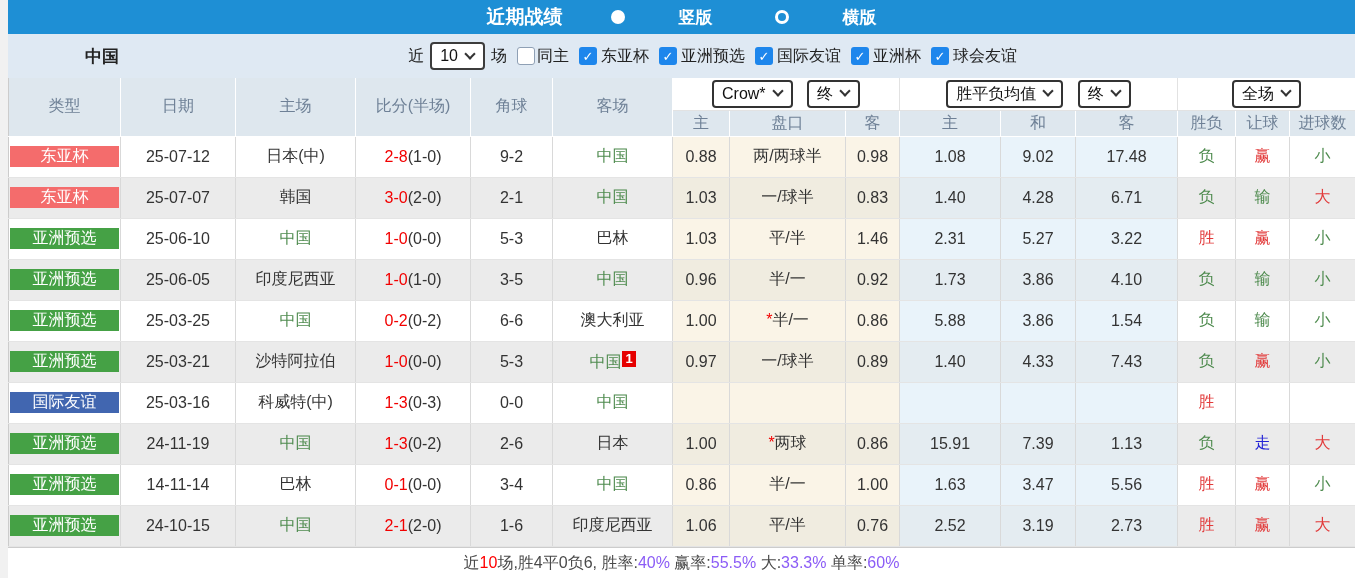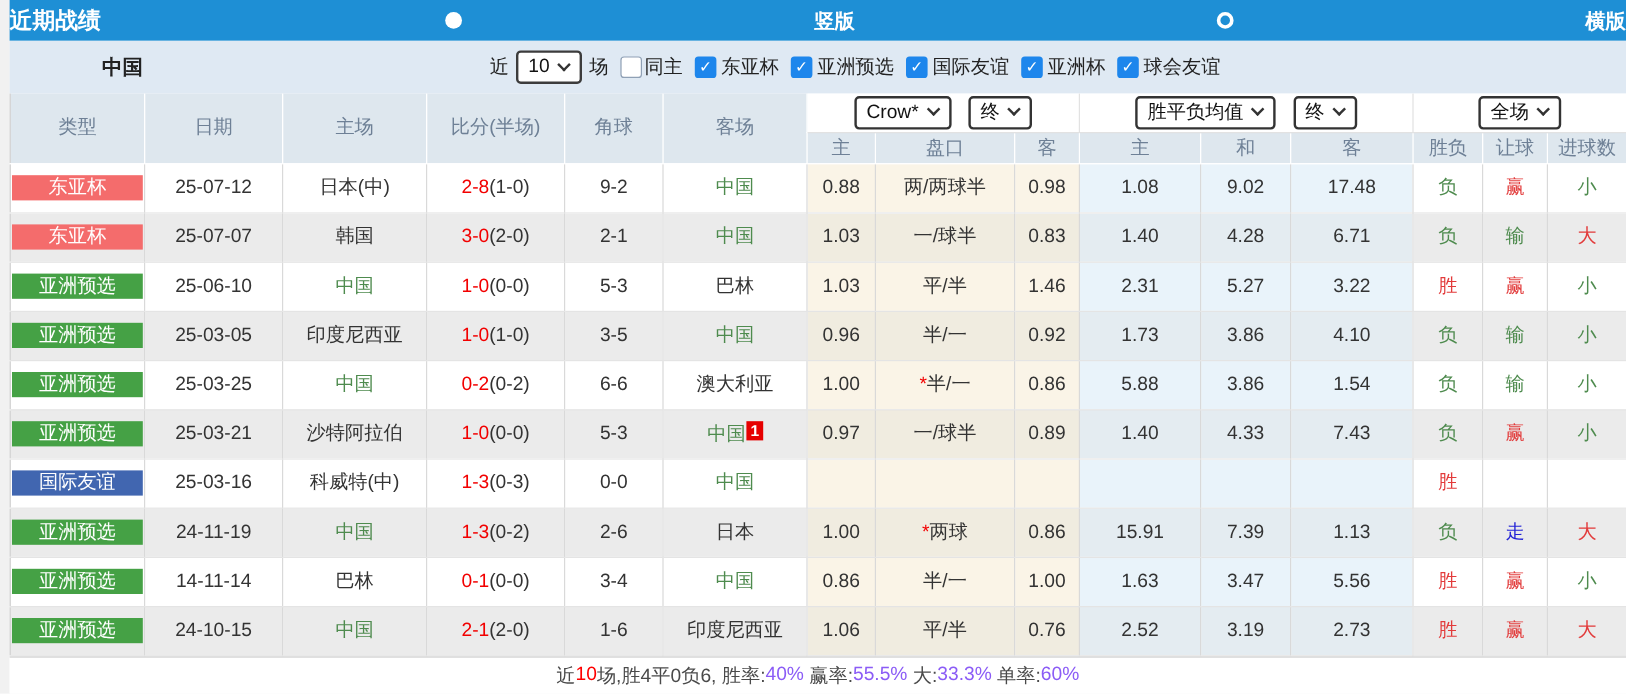--- a/index.html
+++ b/index.html
@@ -7,21 +7,21 @@
   body {
     width:1355px; height:578px; overflow:hidden;
     background:#f1f1f1;
     font-family:"Liberation Sans","DejaVu Sans",sans-serif;
   }
   .page { margin-left:8px; width:1347px; background:#fff; }
 
   
   .titlebar {
     height:34px; background:#1e8fd5; color:#fff;
-    display:flex; align-items:center; justify-content:space-between;
+    display:flex; align-items:center; justify-content:center;
     font-size:17px;
     gap:48px;
   }
   .titlebar .title { font-weight:bold; font-size:19px; }
   .radio { display:inline-block; border-radius:50%; margin:0 6px 0 2px; cursor:pointer; }
   .radio.sel { width:14px; height:14px; background:#fff; margin-left:0; }
   .radio.unsel { width:14px; height:14px; border:3px solid #fff; background:transparent; margin-left:14px; }
   .radio-label { cursor:pointer;font-weight:bold; }
 
   
@@ -245,21 +245,21 @@
           <td class="mean">5.27</td>
           <td class="mean">3.22</td>
           <td><span style="color:#e23b3b">胜</span></td>
           <td><span style="color:#e23b3b">赢</span></td>
           <td><span style="color:#4e8b4e">小</span></td>
         </tr>
         <tr class="alt">
           <td class="type">
             <div class="type-badge" style="background:#45a145">亚洲预选</div>
           </td>
-          <td>25-03-05</td>
+          <td>25-06-05</td>
           <td>印度尼西亚</td>
           <td><span class="sred">1-0</span>(1-0)</td>
           <td>3-5</td>
           <td class="china">中国</td>
           <td class="odds">0.96</td>
           <td class="odds">半/一</td>
           <td class="odds">0.92</td>
           <td class="mean">1.73</td>
           <td class="mean">3.86</td>
           <td class="mean">4.10</td>

